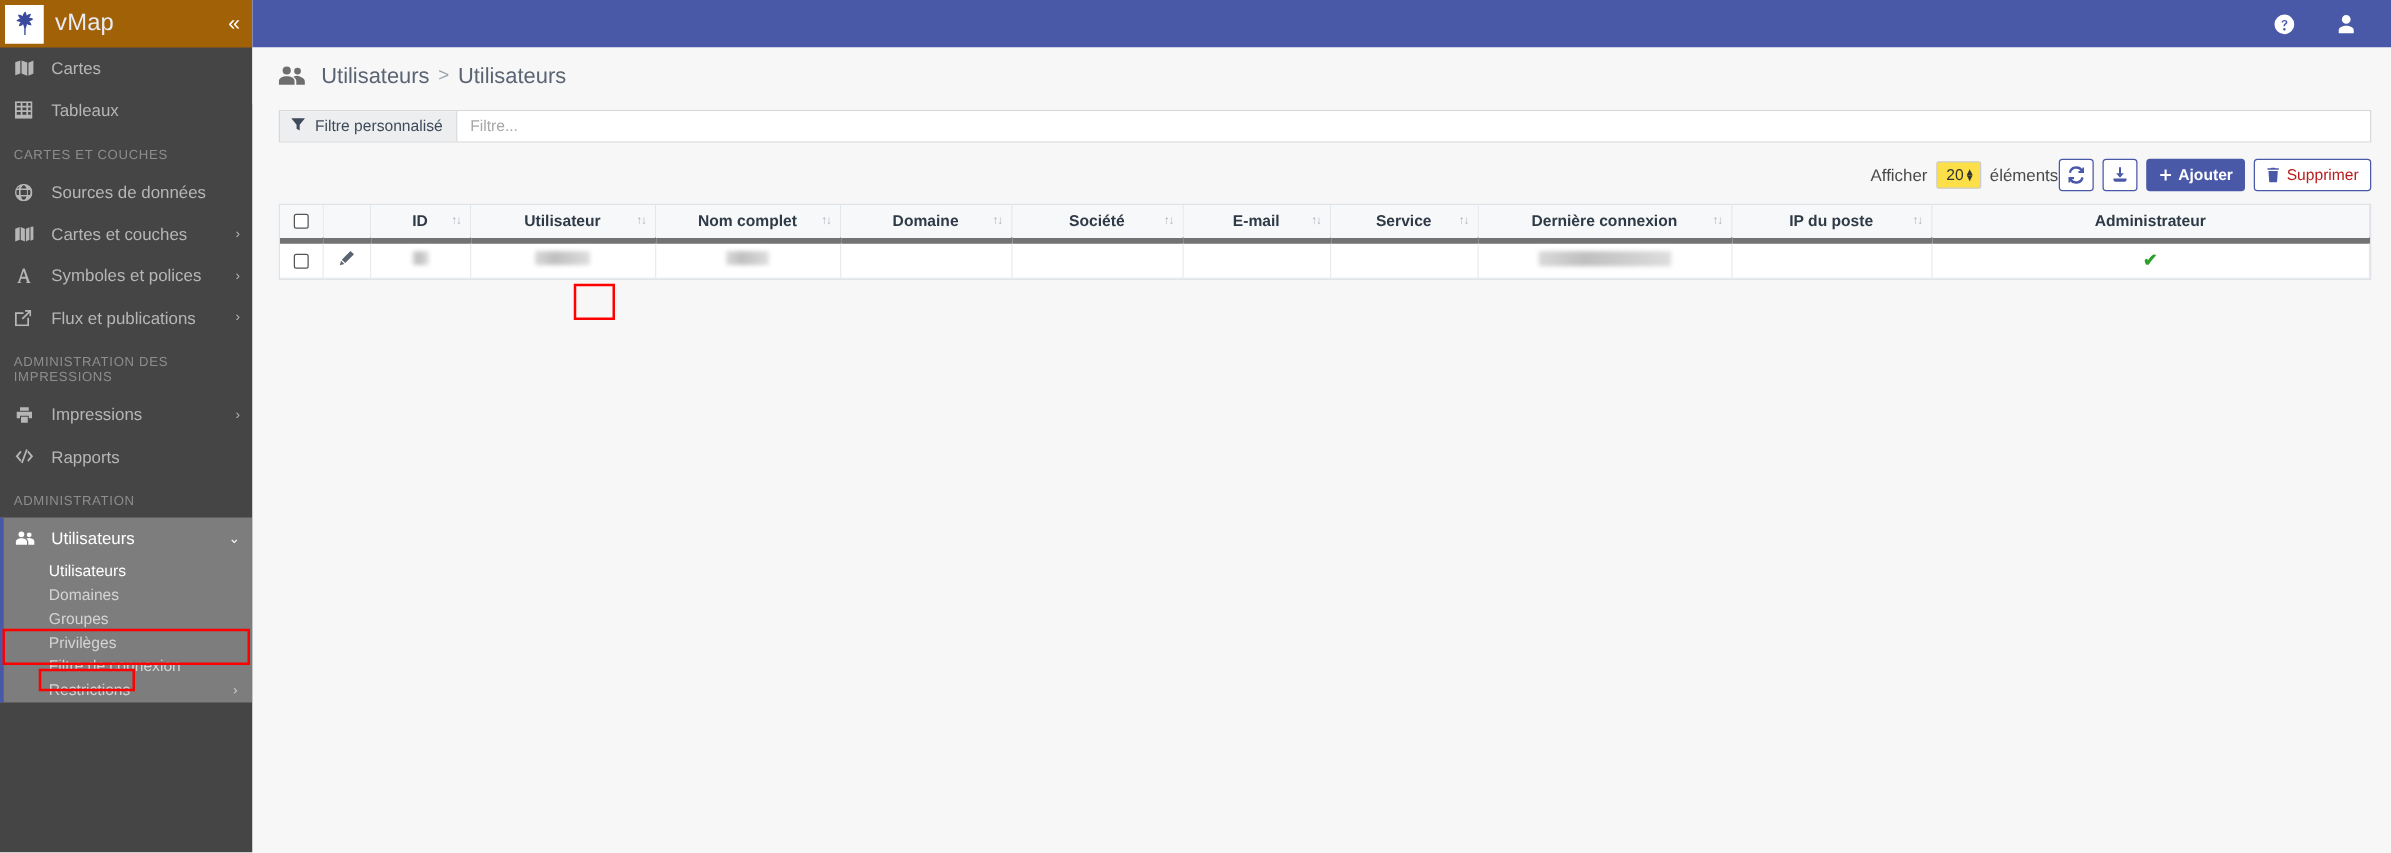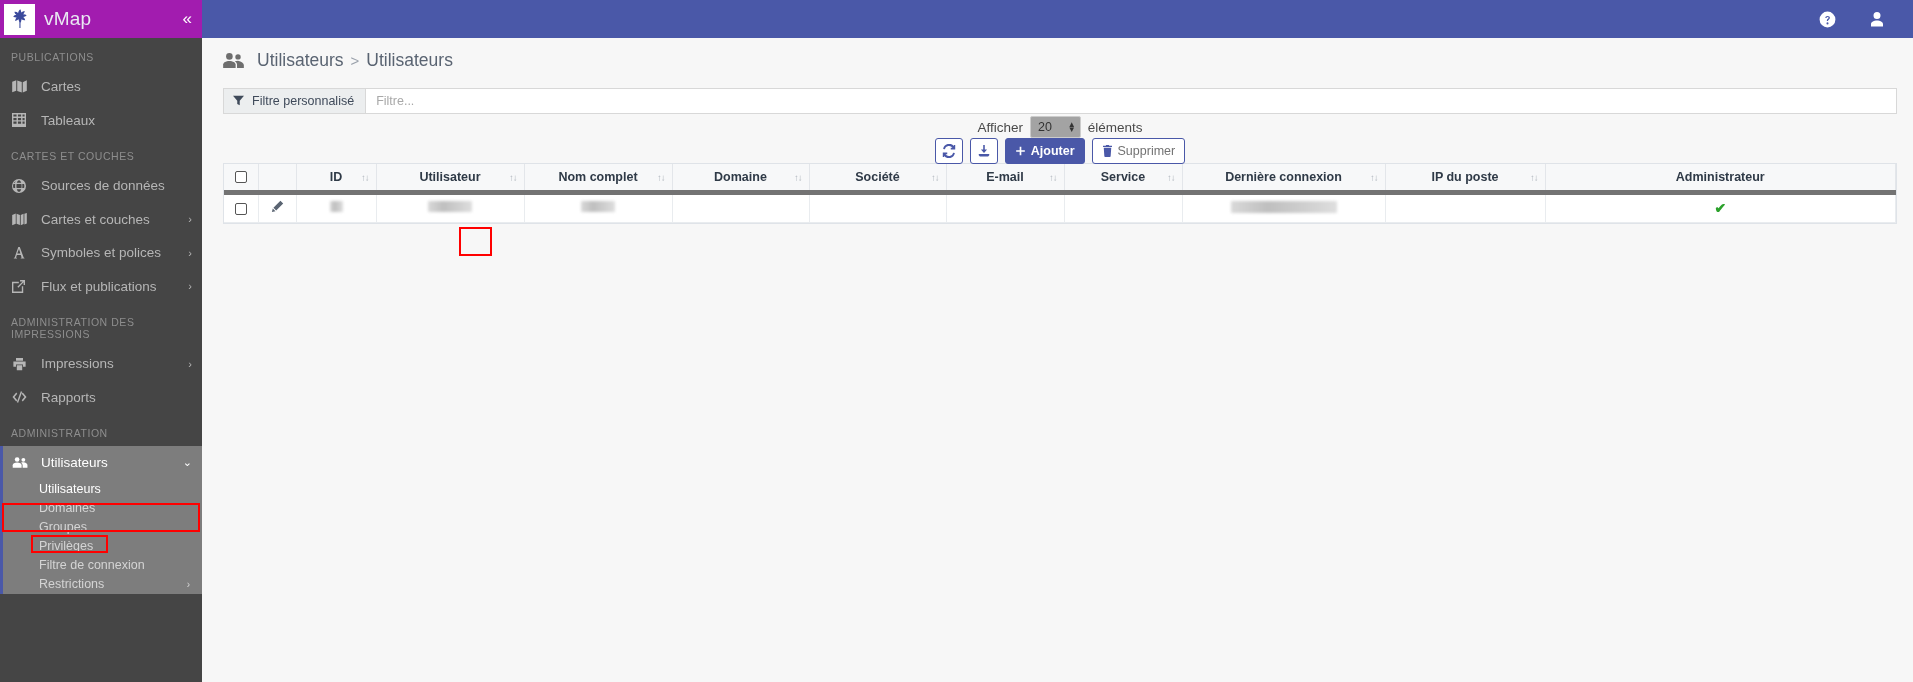--- a/index.html
+++ b/index.html
@@ -12,21 +12,21 @@
   .app { display: flex; width: 1913px; height: 682px; position: relative; }
 
   
   .sidebar {
     width: 202px; min-width: 202px; height: 682px;
     background: #454545;
     position: relative;
     overflow: hidden;
   }
   .brand {
-    height: 38px; background: #a21caf;
+    height: 38px; background: #a16207;
     display: flex; align-items: center;
     padding-left: 4px; position: relative;
   }
   .brand-logo {
     width: 31px; height: 31px; background: #ffffff;
     display: flex; align-items: center; justify-content: center;
     flex: 0 0 31px;
   }
   .brand-logo svg { display:block; }
   .brand-name {
@@ -110,34 +110,34 @@
   }
   .filter-btn .fico { font-size: 11px; color: #3f4a5a; }
   .filter-input {
     flex: 1; border: none; outline: none; padding: 0 10px;
     font-size: 12.5px; color: #4c1d95; font-family: "Liberation Sans", sans-serif;
   }
   .filter-input::placeholder { color: #a8a8a8; }
 
   .ctrlrow {
     margin: 12px 16px 0 21px; height: 28px;
-    display: flex; align-items: center; justify-content: center; flex-direction: column;
+    display: flex; align-items: center; justify-content: flex-end;
   }
   .showgrp { display: flex; align-items: center; gap: 7px; font-size: 13.5px; color: #4a4a4a; }
   .len-select {
-    border: 1px solid #cccccc; background: #a3a3a3; border-radius: 2px;
+    border: 1px solid #cccccc; background: #fde047; border-radius: 2px;
     height: 22px; padding: 0 4px 0 7px; font-size: 12.5px; color: #333;
-    display: flex; align-items: center; gap: 16px; cursor: pointer;
+    display: flex; align-items: center; gap: 1px; cursor: pointer;
   }
   .len-select .spin { display:flex; flex-direction: column; line-height: 5px; font-size: 8px; color:#333; }
 
   .btngrp { display: flex; align-items: center; gap: 7px; }
   .tbtn {
     height: 26px; min-width: 26px; border: 1px solid #4a58a8; border-radius: 3px;
-    background: #ffffff; color: #737373; display: flex; align-items: center;
+    background: #ffffff; color: #b91c1c; display: flex; align-items: center;
     justify-content: center; font-size: 12.5px; padding: 0 9px; cursor: pointer; gap: 5px;
   }
   .tbtn.icon-only { padding: 0; width: 28px; }
   .tbtn.primary { background: #4a58a8; color: #ffffff; border-color: #4a58a8; font-weight: 600; }
   .tbtn svg { display: block; }
 
   
   .tablewrap { margin: 9px 16px 0 21px; border: 1px solid #dfe3e8; background: #ffffff; }
   table { width: 100%; border-collapse: collapse; table-layout: fixed; }
   thead th {
@@ -184,21 +184,20 @@
         <svg width="24" height="24" viewBox="0 0 24 24" aria-hidden="true">
           <path fill="#3b4a9c" d="M12.3 2.2c-1.3 1-2 2.3-2.2 3.7-1.1-.9-2.4-1.2-3.7-1 .3 1.2 1 2.2 2 2.9-1.3.2-2.5.8-3.3 1.8 1.1.7 2.3 1 3.5.9-.9 1-1.4 2.2-1.4 3.5 1.3-.2 2.5-.8 3.4-1.7.1 1.4.7 2.6 1.7 3.5.8-1.1 1.2-2.3 1.2-3.6 1.1.8 2.4 1.2 3.7 1-.2-1.3-.9-2.4-1.9-3.2 1.3-.2 2.5-.8 3.4-1.8-1.1-.7-2.4-1-3.7-.9 1-.9 1.6-2.1 1.7-3.4-1.3.1-2.5.6-3.4 1.5-.1-1.2-.5-2.3-1-3.2z"></path>
           <path fill="#3b4a9c" d="M11.4 13.2h1.1V21h-1.1z"></path>
         </svg>
       </div>
       <div class="brand-name">vMap</div>
       <div class="brand-collapse">«</div>
     </div>
 
     <div id="nav-host">
-        <div class="nav-section">PUBLICATIONS</div>
         <div class="nav-item">
           <span class="nav-ico">
             <svg width="15" height="13" viewBox="0 0 18 16">
               <path d="M0 2.2 5 .4v12.8L0 15zM6.2.5l5.6 2v12.9l-5.6-2zM13 2.7l5-2.3v12.9l-5 2.2z"></path>
             </svg>
           </span>
           <span class="nav-lbl">Cartes</span>
         </div>
         <div class="nav-item">
           <span class="nav-ico">

